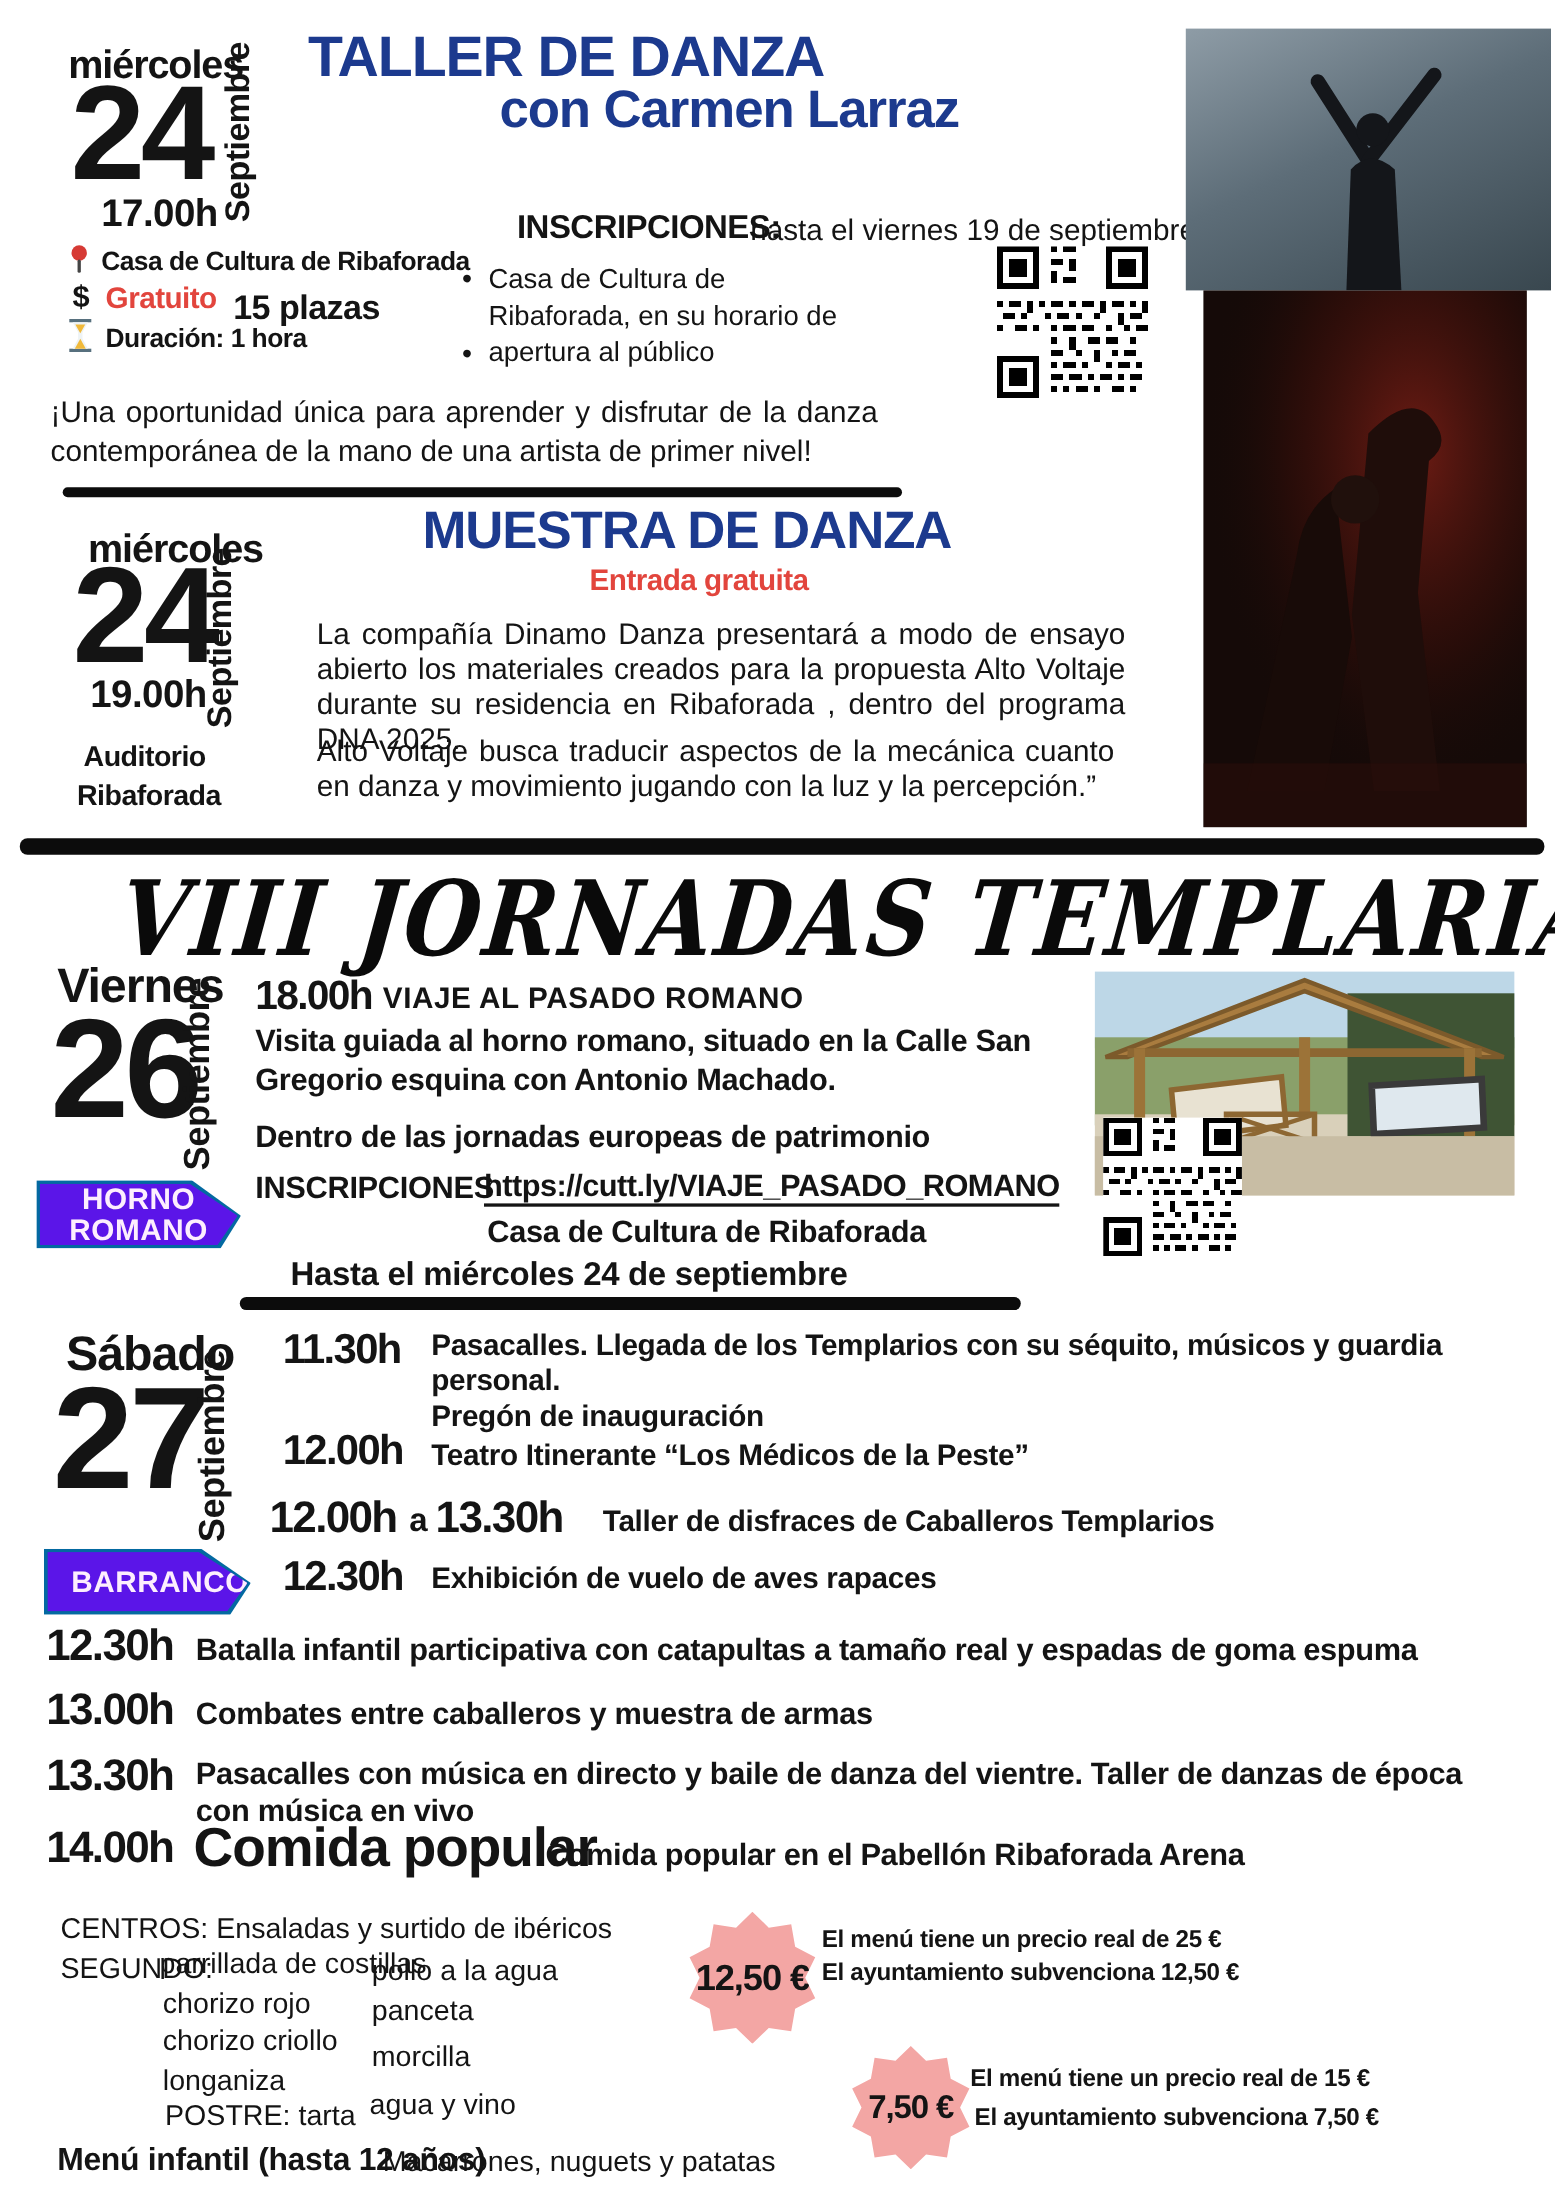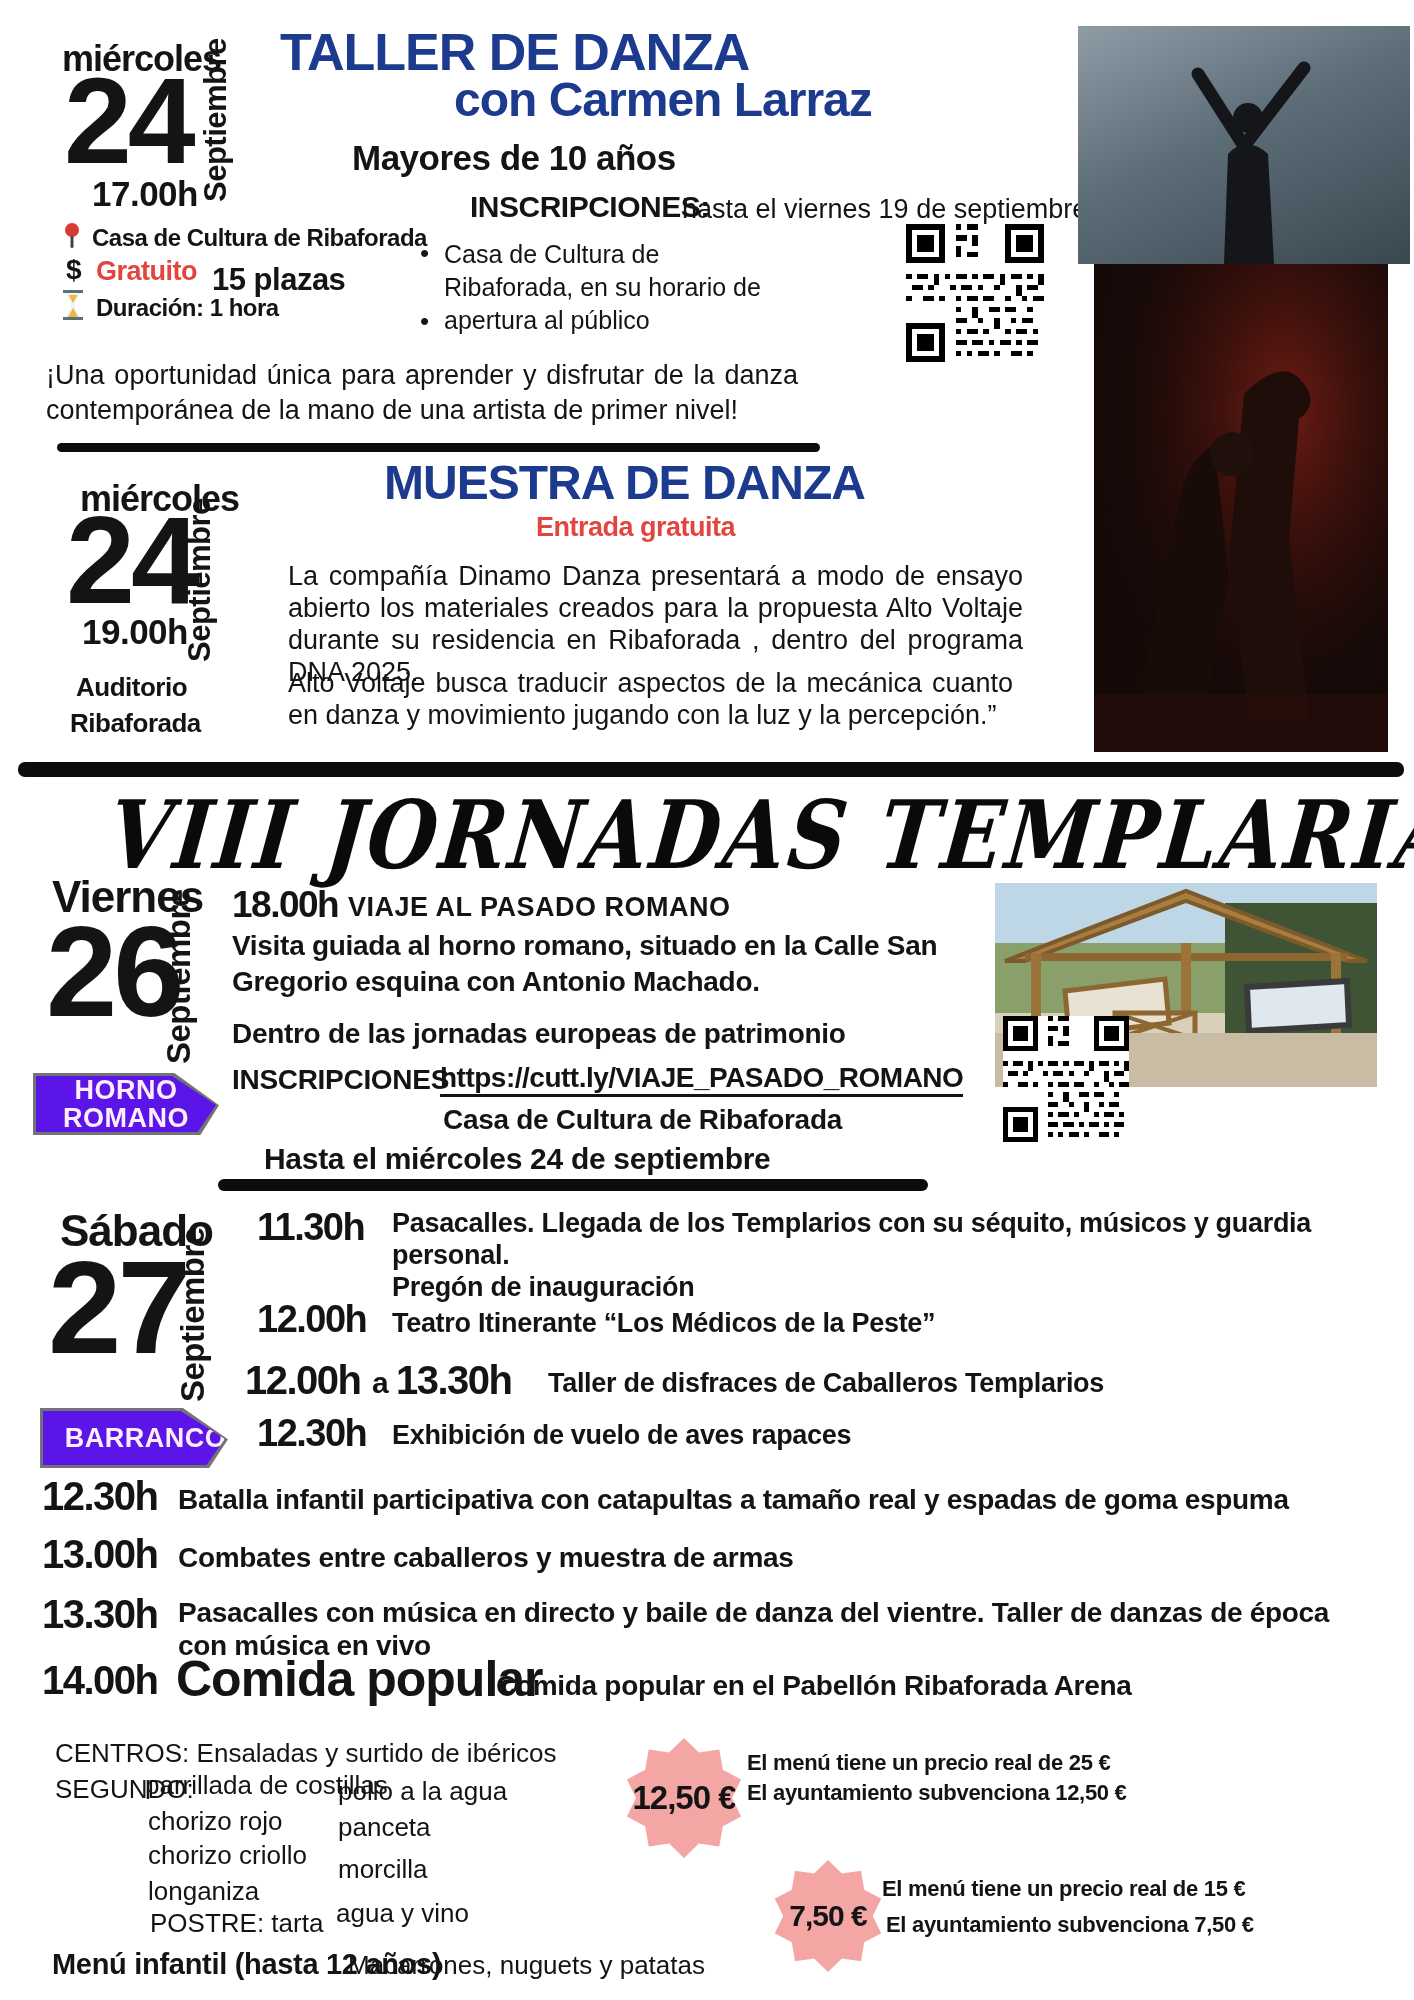--- a/index.html
+++ b/index.html
@@ -9,21 +9,21 @@
   .b{font-weight:700;}
   .cond{font-weight:700;letter-spacing:-0.5px;}
   .blue{color:#1c3a8e;}
   .red{color:#e2453d;}
   .just{text-align:justify;}
   .nowrap{white-space:nowrap;}
   .vert{writing-mode:vertical-rl;transform:rotate(180deg);}
   .bar{background:#0c0c0c;border-radius:7px;}
   .bignum{font-weight:700;letter-spacing:-4px;line-height:0.85;}
   .time{font-weight:700;letter-spacing:-1.5px;}
-  .badge-out{background:#737373;clip-path:polygon(0 0,76% 0,100% 52%,90% 100%,0 100%);}
+  .badge-out{background:#0369a1;clip-path:polygon(0 0,76% 0,100% 52%,90% 100%,0 100%);}
   .badge-in{position:absolute;left:3px;top:3px;right:3px;bottom:3px;
             background:#5b15e8;clip-path:polygon(0 0,75.6% 0,100% 52%,89.8% 100%,0 100%);
             display:flex;flex-direction:column;align-items:center;justify-content:center;
             color:#fdeefe;font-weight:700;line-height:1.05;letter-spacing:0.5px;}
   .badge-in > div{width:76%;text-align:center;}
   .star{clip-path:polygon(50% 0%,62.4% 12%,79.4% 9.5%,82.4% 26.5%,97.6% 34.5%,90% 50%,97.6% 65.5%,82.4% 73.5%,79.4% 90.5%,62.4% 88%,50% 100%,37.6% 88%,20.6% 90.5%,17.6% 73.5%,2.4% 65.5%,10% 50%,2.4% 34.5%,17.6% 26.5%,20.6% 9.5%,37.6% 12%);
         background:#f3a6a4;display:flex;align-items:center;justify-content:center;font-weight:700;}
   .link{text-decoration:none;color:#141414;border-bottom:3px solid #141414;}
   .photo{overflow:hidden;}
   .templarias{font-family:"DejaVu Serif",serif;font-style:italic;font-weight:700;
@@ -60,21 +60,20 @@
         <rect x="1" y="27" width="20" height="3" fill="#57707e"></rect>
       <path d="M4 3h14l-5 9v6l5 9H4l5-9v-6z" fill="#eef3f5"></path>
       <path d="M6.5 5h9l-4.5 8z" fill="#f0b93a"></path>
         <path d="M11 18l5 9H6z" fill="#f0b93a"></path>
     </svg>
   </span>
   <div class="abs cond" style="left:96px;top:294px;font-size:24px;">Duración: 1 hora</div>
 
   <div class="abs b blue" style="left:280px;top:22px;font-size:52px;letter-spacing:-1px;">TALLER DE DANZA</div>
   <div class="abs b blue" style="left:454px;top:72px;font-size:48px;letter-spacing:-1px;">con Carmen Larraz</div>
-  <div class="abs cond" style="left:352px;top:138px;font-size:35px;">Mayores de 10 años</div>
   <div class="abs cond" style="left:470px;top:190px;font-size:30px;">INSCRIPCIONES:</div>
   <div class="abs" style="left:682px;top:194px;font-size:27px;">hasta el viernes 19 de septiembre</div>
 
   <span class="abs" style="left:420px;top:238px;font-size:26px;">•</span>
   <div class="abs" style="left:444px;top:238px;width:336px;font-size:25px;line-height:1.32;">Casa de Cultura de Ribaforada, en su horario de apertura al público</div>
   <span class="abs" style="left:420px;top:306px;font-size:26px;">•</span>
 
   <div class="abs qr" style="left:906px;top:224px;width:138px;height:138px;">
     <svg viewBox="0 0 25 25" shape-rendering="crispEdges">
       <rect width="25" height="25" fill="#fff"></rect>

